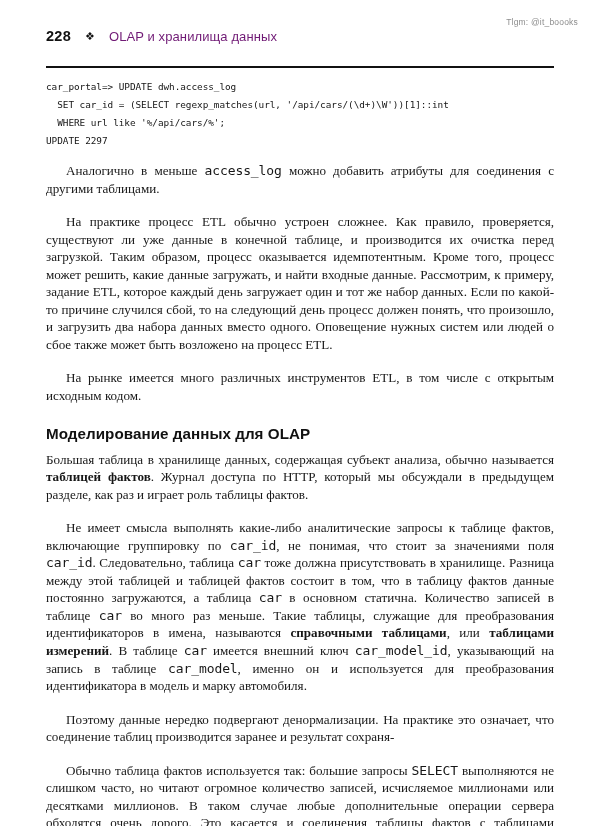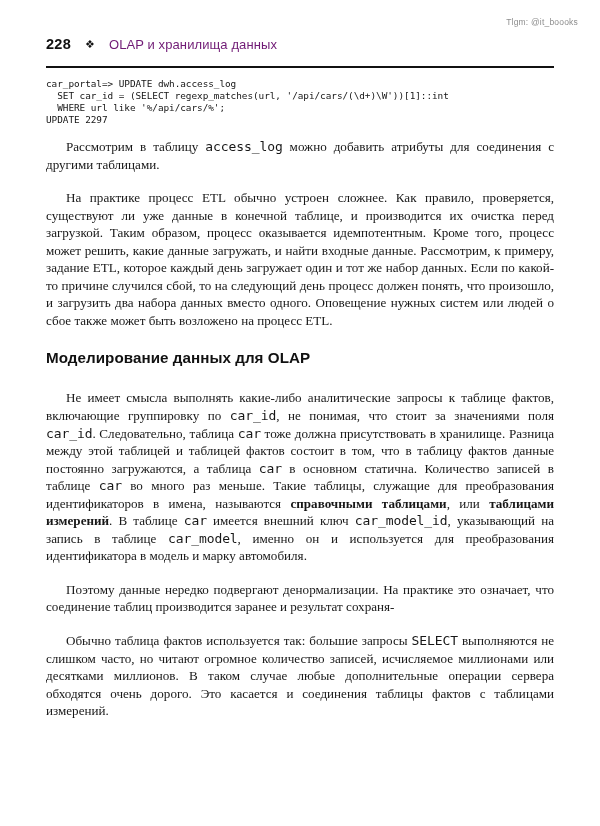--- a/index.html
+++ b/index.html
@@ -32,21 +32,21 @@
     font-size: 8.5px;
     color: #8d8d8d;
     letter-spacing: 0.2px;
     white-space: nowrap;
   }
 
   
   .running-head {
     position: absolute;
     left: 46px;
-    top: 36px;
+    top: 28px;
     width: 508px;
     display: flex;
     align-items: baseline;
     font-family: "Liberation Sans", "DejaVu Sans", sans-serif;
   }
   .folio {
     font-size: 14.5px;
     font-weight: bold;
     color: #111;
     letter-spacing: 0.3px;
@@ -79,21 +79,21 @@
     position: absolute;
     left: 46px;
     top: 78px;
     width: 508px;
   }
 
   
   .code-block {
     font-family: "DejaVu Sans Mono", "Liberation Mono", monospace;
     font-size: 9.4px;
-    line-height: 12px;
+    line-height: 18px;
     color: #151515;
     white-space: pre;
     margin: 0 0 12px 0;
     letter-spacing: -0.05px;
   }
 
   
   p.body-par {
     margin: 0;
     font-size: 13.1px;
@@ -113,21 +113,21 @@
     letter-spacing: -0.1px;
   }
   b, strong { font-weight: bold; }
 
   
   h2.section-heading {
     font-family: "Liberation Sans", "DejaVu Sans", sans-serif;
     font-size: 15.2px;
     font-weight: bold;
     color: #111;
-    margin: 20px 0 23px 0;
+    margin: 20px 0 9px 0;
     letter-spacing: 0.05px;
   }
 </style>
 </head>
 <body>
 
 <div class="page">
 
   <div class="watermark">Tlgm: @it_boooks</div>
 
@@ -138,27 +138,29 @@
   </div>
   <div class="head-rule"></div>
 
   <div class="content">
 
     <pre class="code-block">car_portal=&gt; UPDATE dwh.access_log
   SET car_id = (SELECT regexp_matches(url, '/api/cars/(\d+)\W'))[1]::int
   WHERE url like '%/api/cars/%';
 UPDATE 2297</pre>
 
-    <p class="body-par"><span>Рассмотрим в таблицу </span><code class="mono">access_log</code><span> можно добавить атрибуты для соединения с другими таблицами.</span></p>
+    <p class="body-par"><span>Аналогично в меньше </span><code class="mono">access_log</code><span> можно добавить атрибуты для соединения с другими таблицами.</span></p>
 
     <p class="body-par">На практике процесс ETL обычно устроен сложнее. Как правило, проверяется, существуют ли уже данные в конечной таблице, и производится их очистка перед загрузкой. Таким образом, процесс оказывается идемпотентным. Кроме того, процесс может решить, какие данные загружать, и найти входные данные. Рассмотрим, к примеру, задание ETL, которое каждый день загружает один и тот же набор данных. Если по какой-то причине случился сбой, то на следующий день процесс должен понять, что произошло, и загрузить два набора данных вместо одного. Оповещение нужных систем или людей о сбое также может быть возложено на процесс ETL.</p>
 
+    <p class="body-par">На рынке имеется много различных инструментов ETL, в том числе с открытым исходным кодом.</p>
 
     <h2 class="section-heading">Моделирование данных для OLAP</h2>
 
+    <p class="body-par noindent"><span>Большая таблица в хранилище данных, содержащая субъект анализа, обычно называется </span><b>таблицей фактов</b><span>. Журнал доступа по HTTP, который мы обсуждали в предыдущем разделе, как раз и играет роль таблицы фактов.</span></p>
 
     <p class="body-par"><span>Не имеет смысла выполнять какие-либо аналитические запросы к таблице фактов, включающие группировку по </span><code class="mono">car_id</code><span>, не понимая, что стоит за значениями поля </span><code class="mono">car_id</code><span>. Следовательно, таблица </span><code class="mono">car</code><span> тоже должна присутствовать в хранилище. Разница между этой таблицей и таблицей фактов состоит в том, что в таблицу фактов данные постоянно загружаются, а таблица </span><code class="mono">car</code><span> в основном статична. Количество записей в таблице </span><code class="mono">car</code><span> во много раз меньше. Такие таблицы, служащие для преобразования идентификаторов в имена, называются </span><b>справочными таблицами</b><span>, или </span><b>таблицами измерений</b><span>. В таблице </span><code class="mono">car</code><span> имеется внешний ключ </span><code class="mono">car_model_id</code><span>, указывающий на запись в таблице </span><code class="mono">car_model</code><span>, именно он и используется для преобразования идентификатора в модель и марку автомобиля.</span></p>
 
     <p class="body-par">Поэтому данные нередко подвергают денормализации. На практике это означает, что соединение таблиц производится заранее и результат сохраня-</p>
 
     <p class="body-par"><span>Обычно таблица фактов используется так: большие запросы </span><code class="mono">SELECT</code><span> выполняются не слишком часто, но читают огромное количество записей, исчисляемое миллионами или десятками миллионов. В таком случае любые дополнительные операции сервера обходятся очень дорого. Это касается и соединения таблицы фактов с таблицами измерений.</span></p>
 
   </div>
 </div>
 

